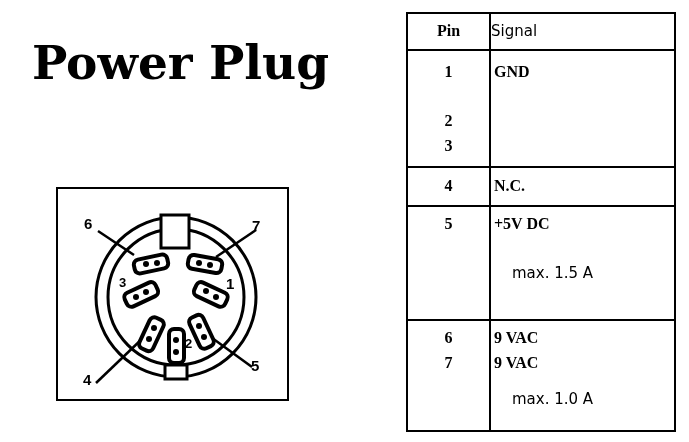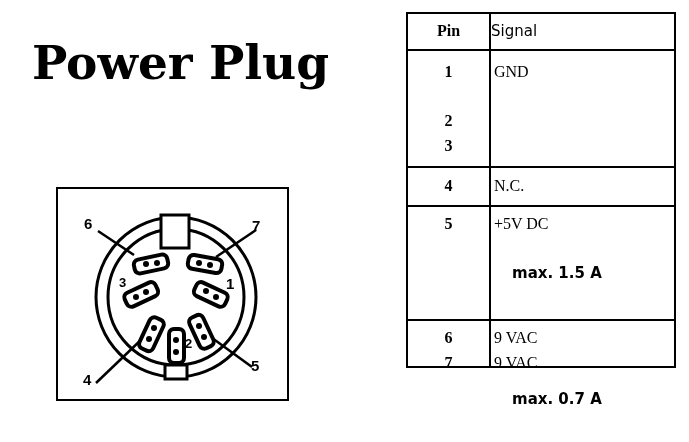--- a/index.html
+++ b/index.html
@@ -14,35 +14,35 @@
     position: absolute; left: 56px; top: 187px; width: 233px; height: 214px;
     border: 2px solid #000; box-sizing: border-box;
   }
   .connector-svg { position: absolute; left: 56px; top: 187px; }
   .pin-label {
     position: absolute; font-family: "Liberation Sans", sans-serif; font-weight: bold;
     font-size: 15px; line-height: 16px;
   }
   
   .pin-table {
-    position: absolute; left: 406px; top: 12px; width: 270px; height: 356px;
+    position: absolute; left: 406px; top: 12px; width: 270px; height: 420px;
     border: 2px solid #000; box-sizing: border-box;
   }
   .vline { position: absolute; left: 81px; top: 0; bottom: 0; width: 2px; background: #000; }
   .hline { position: absolute; left: 0; right: 0; height: 2px; background: #000; }
   .cell-pin {
     position: absolute; left: 0; width: 81px; text-align: center;
     font-family: "Liberation Serif", serif; font-weight: bold; font-size: 16px; line-height: 25px;
   }
   .cell-sig {
-    position: absolute; left: 86px; font-family: "Liberation Serif", serif; font-weight: normal;
+    position: absolute; left: 86px; font-family: "Liberation Serif", serif; font-weight: bold;
     font-size: 16px; line-height: 25px; white-space: nowrap;
   }
   .cell-note {
-    position: absolute; left: 104px; font-family: "DejaVu Sans", sans-serif; font-weight: bold;
+    position: absolute; left: 104px; font-family: "DejaVu Sans", sans-serif; font-weight: normal;
     font-size: 15px; line-height: 20px; white-space: nowrap;
   }
   .hdr-pin {
     position: absolute; left: 0; width: 81px; top: 6px; text-align: center;
     font-family: "Liberation Serif", serif; font-weight: bold; font-size: 16px; line-height: 22px;
   }
   .hdr-sig {
     position: absolute; left: 83px; right: 0; top: 6px; text-align: left;
     font-family: "DejaVu Sans", sans-serif; font-size: 15px; line-height: 22px;
   }
@@ -132,14 +132,14 @@
   <div class="cell-sig" style="top:159px">N.C.</div>
 
   <div class="cell-pin" style="top:197px">5</div>
   <div class="cell-sig" style="top:197px">+5V DC</div>
   <div class="cell-note" style="top:249px">max. 1.5 A</div>
 
   <div class="cell-pin" style="top:311px">6</div>
   <div class="cell-sig" style="top:311px">9 VAC</div>
   <div class="cell-pin" style="top:336px">7</div>
   <div class="cell-sig" style="top:336px">9 VAC</div>
-  <div class="cell-note" style="top:375px">max. 0.7 A</div>
+  <div class="cell-note" style="top:375px">max. 1.0 A</div>
 </div>
 
 </body></html>

